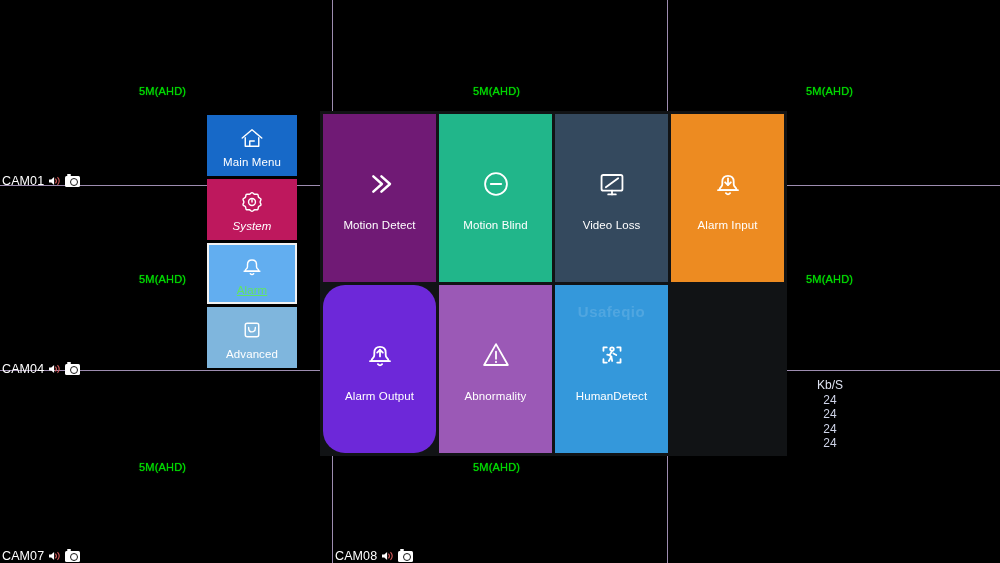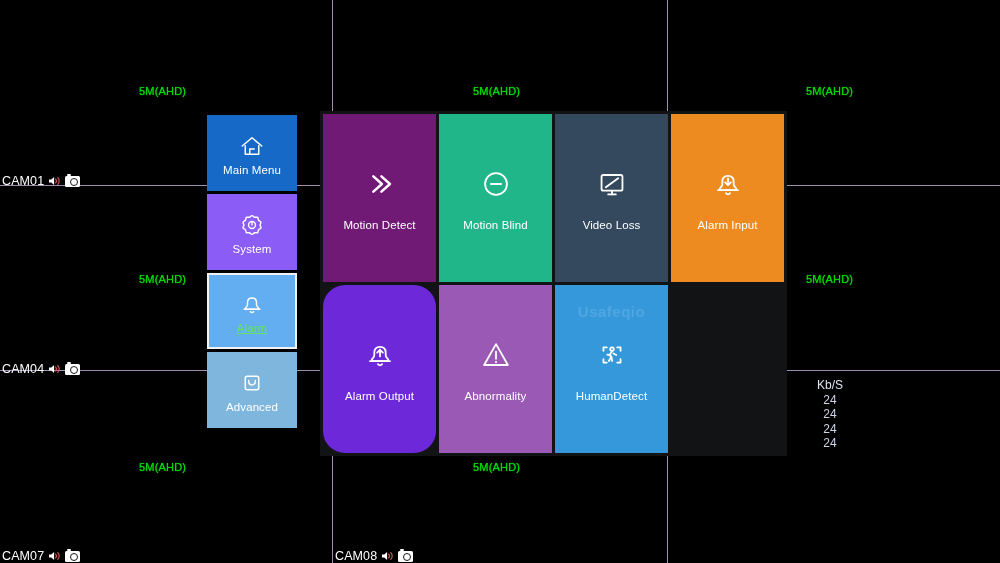--- a/index.html
+++ b/index.html
@@ -43,21 +43,21 @@
   
   #kbs {
     position:absolute; text-align:center; font-size:12px;
     color:#cfd4e8; line-height:14.5px;
   }
   #kbs .kbs-head { color:#dfe3f2; }
 
   
   #sidebar { position:absolute; left:207px; top:115px; width:90px; }
   .side-item {
-    position:relative; width:90px; height:76px; margin-bottom:3px;
+    position:relative; width:90px; height:61px; margin-bottom:3px;
     display:flex; flex-direction:column; align-items:center;
     justify-content:center; gap:3px; cursor:pointer;
   }
   .side-item .side-ico { width:34px; height:30px; display:block; }
   .side-item .side-lbl { font-size:11.5px; color:#fff; letter-spacing:.1px; }
   .side-item.selected { outline:2px solid #f2f2f2; outline-offset:-2px; }
   .side-item.selected .side-lbl { color:#62e562;text-decoration:underline; }
 
   
   #tile-panel {
@@ -156,21 +156,21 @@
     <div class="side-item" style="background: rgb(23, 105, 200);">
       <span class="side-ico-wrap">
         <svg class="side-ico" viewBox="0 0 40 40" fill="none" stroke="#ffffff" stroke-width="1.9" stroke-linecap="round" stroke-linejoin="round" style="width: 32px; height: 30px;">
           <path d="M7 20 L20 9 L33 20"></path>
           <path d="M11 19.5 V31 H29 V19.5"></path>
           <path d="M17 31 V24 H23"></path>
         </svg>
       </span>
       <span class="side-lbl">Main Menu</span>
     </div>
-    <div class="side-item" style="background: #8b5cf6;">
+    <div class="side-item" style="background: #be185d; font-style: italic;">
       <span class="side-ico-wrap">
         <svg class="side-ico" viewBox="0 0 40 40" fill="none" stroke="#ffffff" stroke-width="1.9" stroke-linecap="round" stroke-linejoin="round" style="width: 32px; height: 30px;">
           <path d="M20 7.5c1.4 0 2.2 1.8 3.5 2.2 1.3.4 2.9-.7 4 .2 1.1.9.5 2.7 1.3 3.8.8 1.1 2.7 1.1 3.1 2.4.4 1.3-1.1 2.4-1.1 3.9 0 1.5 1.5 2.6 1.1 3.9-.4 1.3-2.3 1.3-3.1 2.4-.8 1.1-.2 2.9-1.3 3.8-1.1.9-2.7-.2-4 .2-1.3.4-2.1 2.2-3.5 2.2s-2.2-1.8-3.5-2.2c-1.3-.4-2.9.7-4-.2-1.1-.9-.5-2.7-1.3-3.8-.8-1.1-2.7-1.1-3.1-2.4-.4-1.3 1.1-2.4 1.1-3.9 0-1.5-1.5-2.6-1.1-3.9.4-1.3 2.3-1.3 3.1-2.4.8-1.1.2-2.9 1.3-3.8 1.1-.9 2.7.2 4-.2C17.8 9.3 18.6 7.5 20 7.5z"></path>
           <circle cx="20" cy="20" r="4.6"></circle>
           <path d="M20 20 v-3"></path>
         </svg>
       </span>
       <span class="side-lbl">System</span>
     </div>
     <div class="side-item selected" style="background: rgb(98, 174, 240);">

